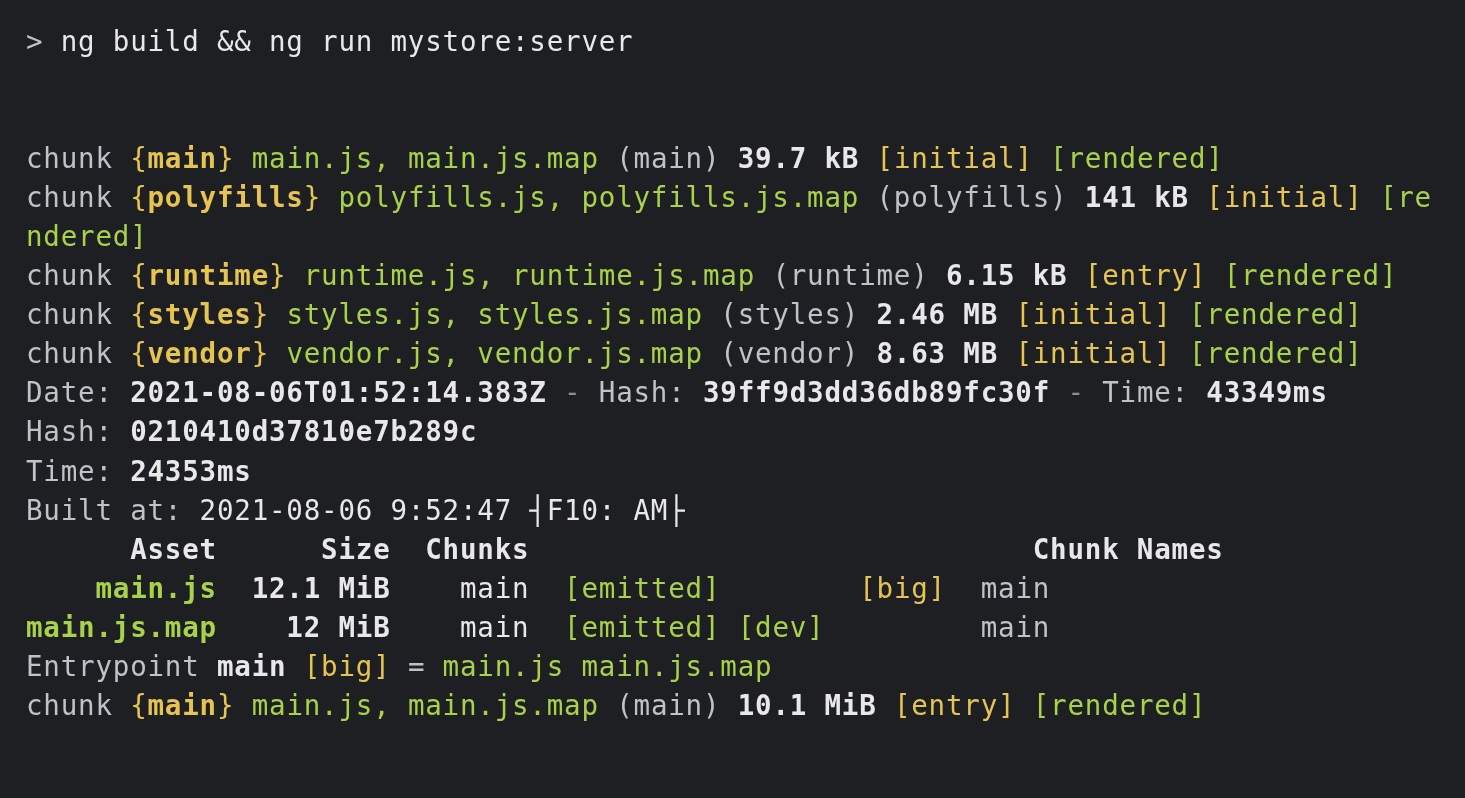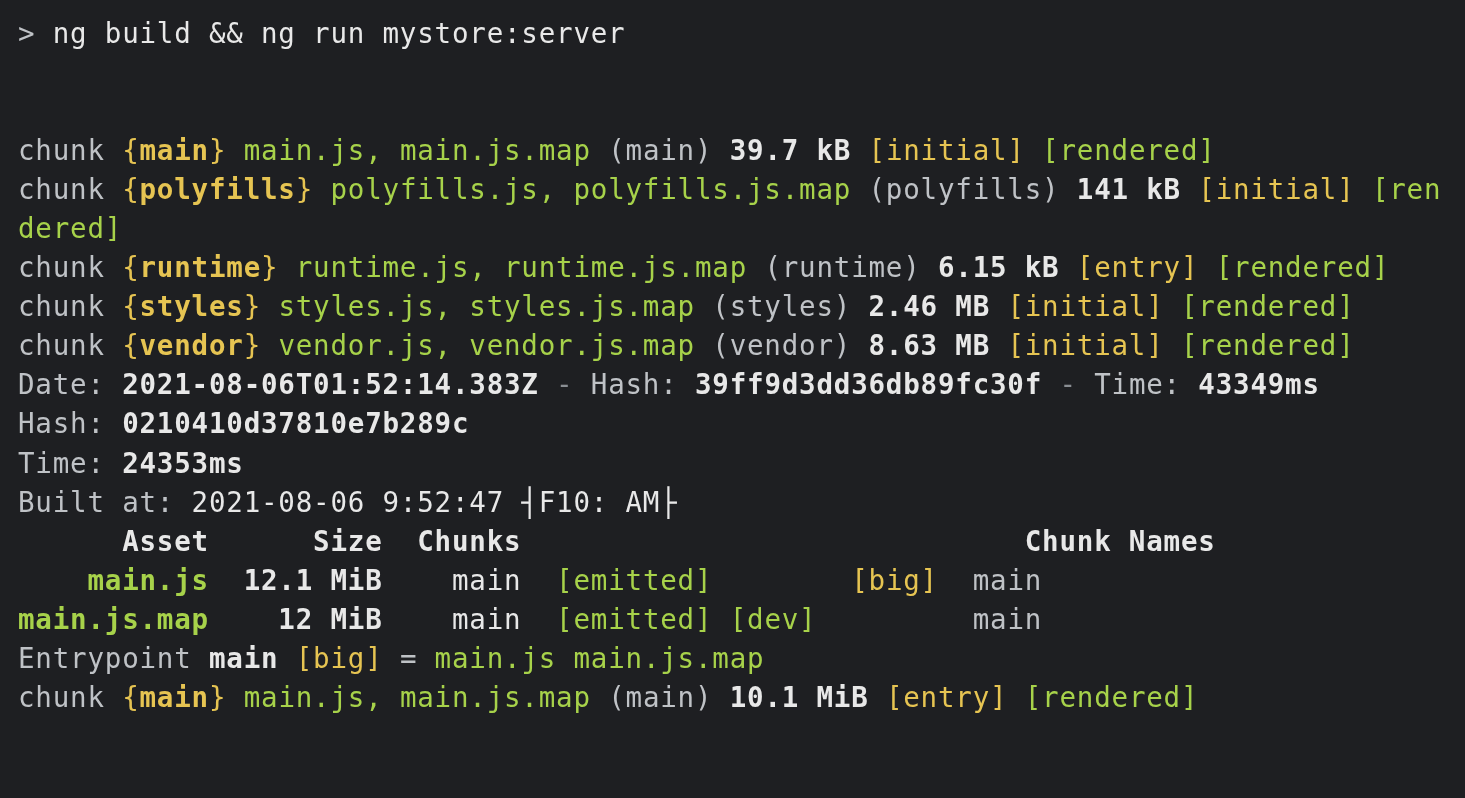--- a/index.html
+++ b/index.html
@@ -4,21 +4,21 @@
 <style>
   html, body {
     margin: 0;
     padding: 0;
     width: 1465px;
     height: 798px;
     background: #1e1f22;
     overflow: hidden;
   }
   pre.terminal {
-    margin: 8px;
+    margin: 16px;
     padding: 6px 10px 10px 10px;
     font-family: "Consolas", "Menlo", "DejaVu Sans Mono", monospace;
     font-size: 27.5px;
     line-height: 1.42;
     letter-spacing: 0.8px;
     color: #cfd2d6;
     white-space: pre-wrap;
     word-break: break-all;
   }
   .c-white  { color: #e8e8e8; }

